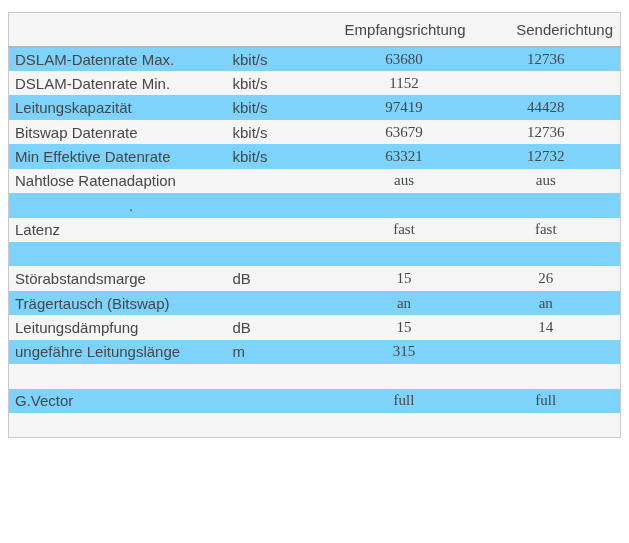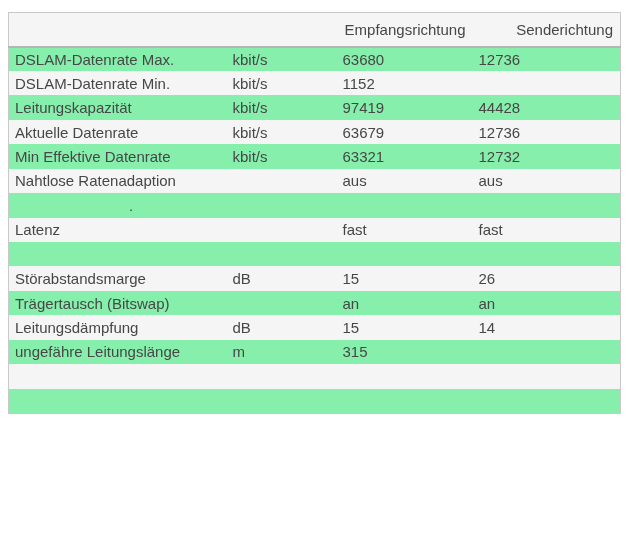--- a/index.html
+++ b/index.html
@@ -40,30 +40,30 @@
     background:var(--stripe);
   }
   thead th{
     font-weight:normal;
     font-size:15px;
     vertical-align:middle;
     border-bottom:2px solid var(--sep);
     white-space:nowrap;
   }
   th.col-rx, th.col-tx{ text-align:right; padding:0 7px 0 6px; }
-  tbody tr{ height:24.45px; background:#86efac; }
+  tbody tr{ height:24.45px; background:#7dd3fc; }
   tbody tr:nth-child(even){ background:var(--stripe); }
   td{
     vertical-align:middle;
     white-space:nowrap;
     overflow:hidden;
     padding:0 6px;
   }
   td.col-label, td.col-unit{ text-align:left; }
-  td.col-rx, td.col-tx{ text-align:left; padding-right:7px; }
+  td.col-rx, td.col-tx{ text-align:center; padding-right:7px;font-family:Liberation Serif, serif; }
   tr.dot-row td.col-label{ padding-left:120px; }
 </style>
 </head>
 <body>
 
 <div class="page">
   <table class="dsl-table">
     <colgroup>
       <col class="c1">
         <col class="c2">
@@ -91,21 +91,21 @@
           <td class="col-rx">1152</td>
           <td class="col-tx"></td>
         </tr>
         <tr>
           <td class="col-label">Leitungskapazität</td>
           <td class="col-unit">kbit/s</td>
           <td class="col-rx">97419</td>
           <td class="col-tx">44428</td>
         </tr>
         <tr>
-          <td class="col-label">Aktuelle Datenrate</td>
+          <td class="col-label">Bitswap Datenrate</td>
           <td class="col-unit">kbit/s</td>
           <td class="col-rx">63679</td>
           <td class="col-tx">12736</td>
         </tr>
         <tr>
           <td class="col-label">Min Effektive Datenrate</td>
           <td class="col-unit">kbit/s</td>
           <td class="col-rx">63321</td>
           <td class="col-tx">12732</td>
         </tr>
@@ -157,20 +157,26 @@
           <td class="col-rx">315</td>
           <td class="col-tx"></td>
         </tr>
         <tr>
           <td class="col-label"></td>
           <td class="col-unit"></td>
           <td class="col-rx"></td>
           <td class="col-tx"></td>
         </tr>
         <tr>
+          <td class="col-label">G.Vector</td>
+          <td class="col-unit"></td>
+          <td class="col-rx">full</td>
+          <td class="col-tx">full</td>
+        </tr>
+        <tr>
           <td class="col-label"></td>
           <td class="col-unit"></td>
           <td class="col-rx"></td>
           <td class="col-tx"></td>
         </tr>
       </tbody>
   </table>
 </div>
 
 </body></html>

